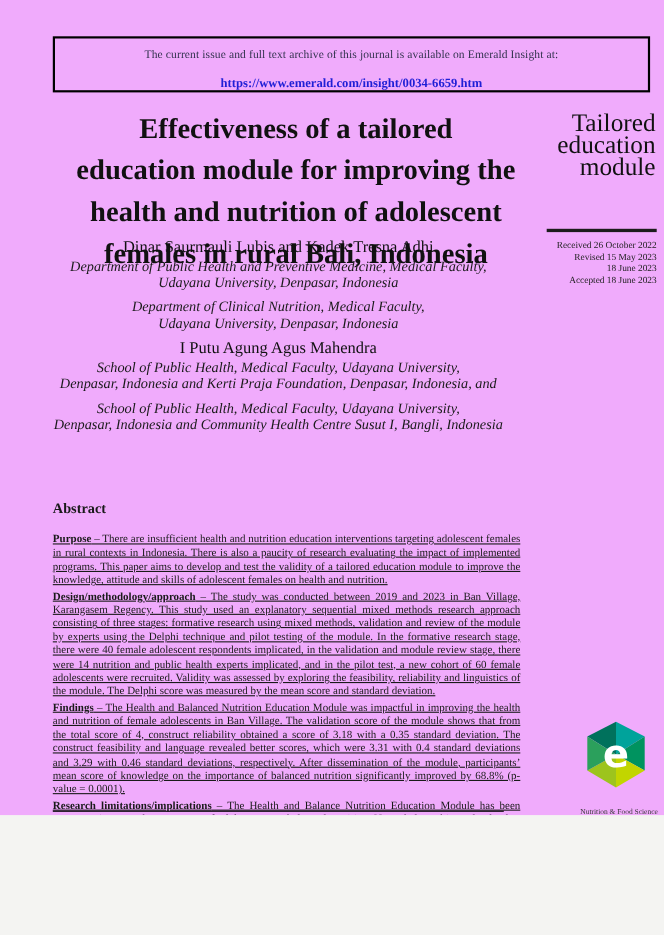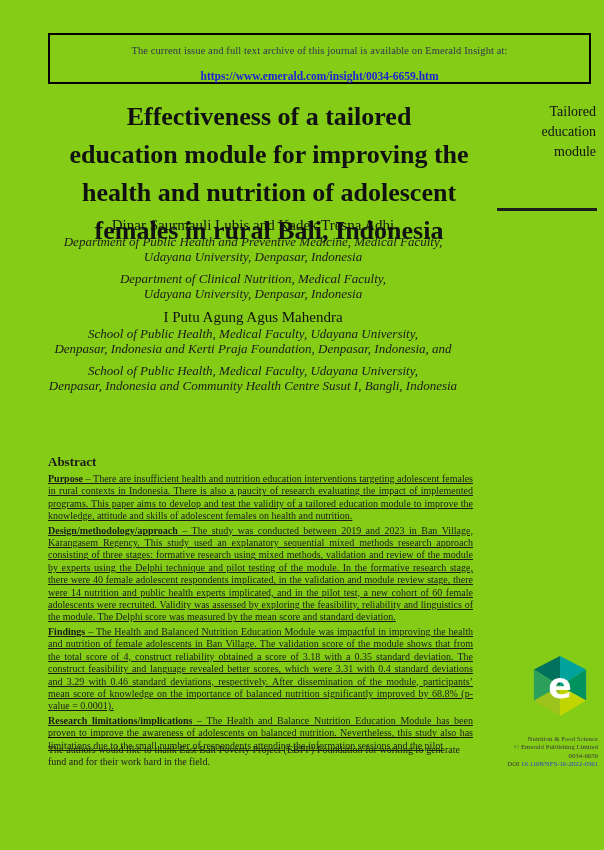--- a/index.html
+++ b/index.html
@@ -1,20 +1,20 @@
 <!DOCTYPE html>
 <html><head>
 <meta charset="utf-8">
 <style>
   html, body { margin: 0; padding: 0; }
   body { width: 604px; height: 850px; background: #f4f4f2; }
   .page {
     position: relative;
-    width: 604px; height: 850px;
-    background: #84cc16;
+    width: 604px; height: 741px;
+    background: #f0abfc;
     font-family: "Liberation Serif", serif;
     color: #1a1a1a;
     overflow: hidden;
   }
   
   .header-box {
     position: absolute;
     left: 48px; top: 33px;
     width: 543px; height: 51px;
     border: 2px solid #000;
@@ -46,21 +46,21 @@
     line-height: 38px;
     white-space: pre-line;
     color: #111;
   }
   
   .running-head {
     position: absolute;
     right: 8px; top: 102px;
     width: 130px;
     text-align: right;
-    font-size: 14px;
+    font-size: 23px;
     line-height: 20px;
     white-space: pre-line;
     color: #111;
   }
   .dates-rule {
     position: absolute;
     left: 497px; top: 208px;
     width: 100px; height: 3px;
     background: #1c1c1c;
   }
@@ -96,21 +96,21 @@
   }
   
   .abstract {
     position: absolute;
     left: 48px; top: 454px;
     width: 425px;
   }
   .abstract-heading {
     font-size: 13px;
     font-weight: bold;
-    margin-bottom: 3px;
+    margin-bottom: 15px;
   }
   .abstract p {
     margin: 0 0 2px 0;
     font-size: 10px;
     line-height: 12.4px;
     text-align: justify;
     text-decoration: underline;
   }
   .abstract .sec-label { font-weight: bold; }
   
@@ -160,20 +160,24 @@
 
   <div class="article-title">Effectiveness of a tailored
 education module for improving the
 health and nutrition of adolescent
 females in rural Bali, Indonesia</div>
 
   <div class="running-head">Tailored
 education
 module</div>
   <div class="dates-rule"></div>
+  <div class="received-dates">Received 26 October 2022
+Revised 15 May 2023
+18 June 2023
+Accepted 18 June 2023</div>
 
   <div class="authors">
     <div class="author-block">
       <div class="author-name">Dinar Saurmauli Lubis and Kadek Tresna Adhi</div>
       <div class="author-affiliation">Department of Public Health and Preventive Medicine, Medical Faculty,
 Udayana University, Denpasar, Indonesia</div>
     </div>
     <div class="author-block">
       <div class="author-affiliation">Department of Clinical Nutrition, Medical Faculty,
 Udayana University, Denpasar, Indonesia</div>

